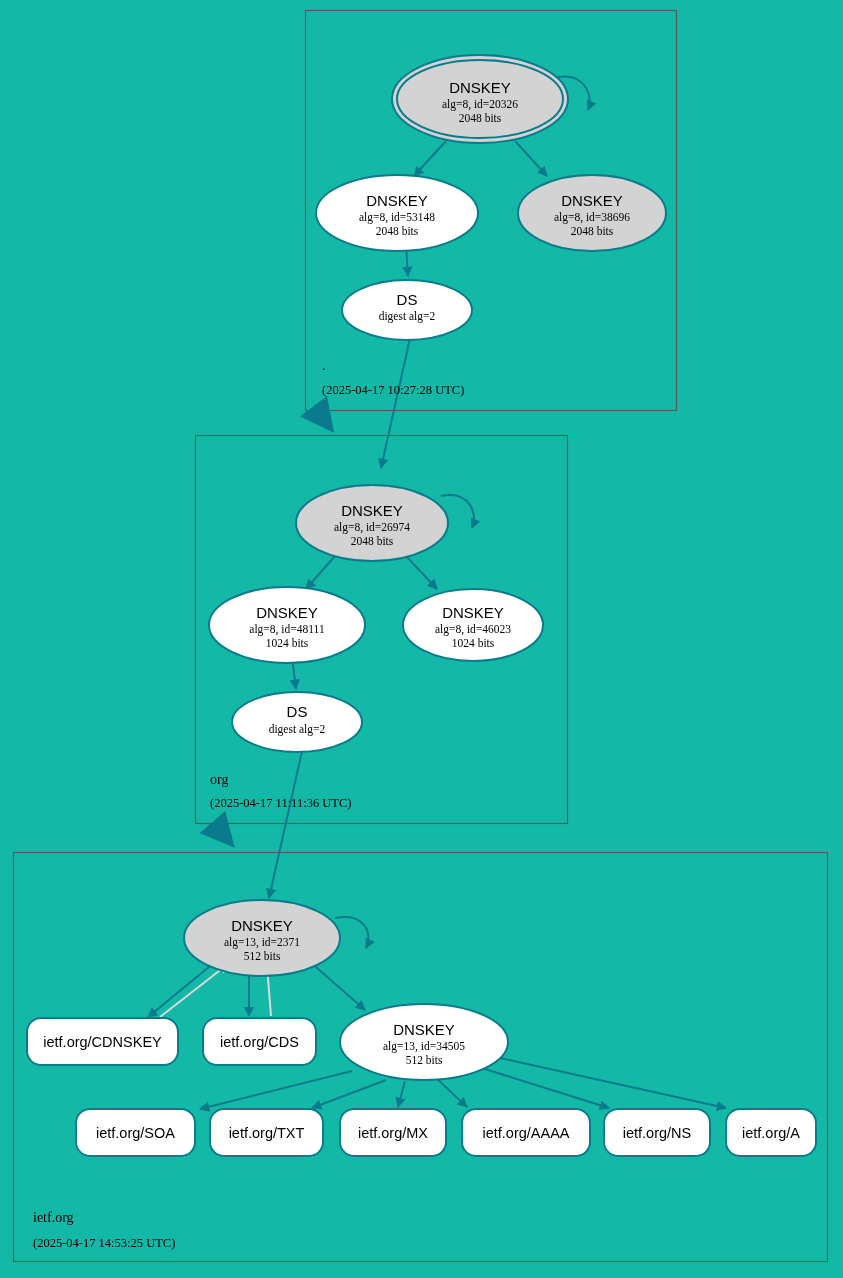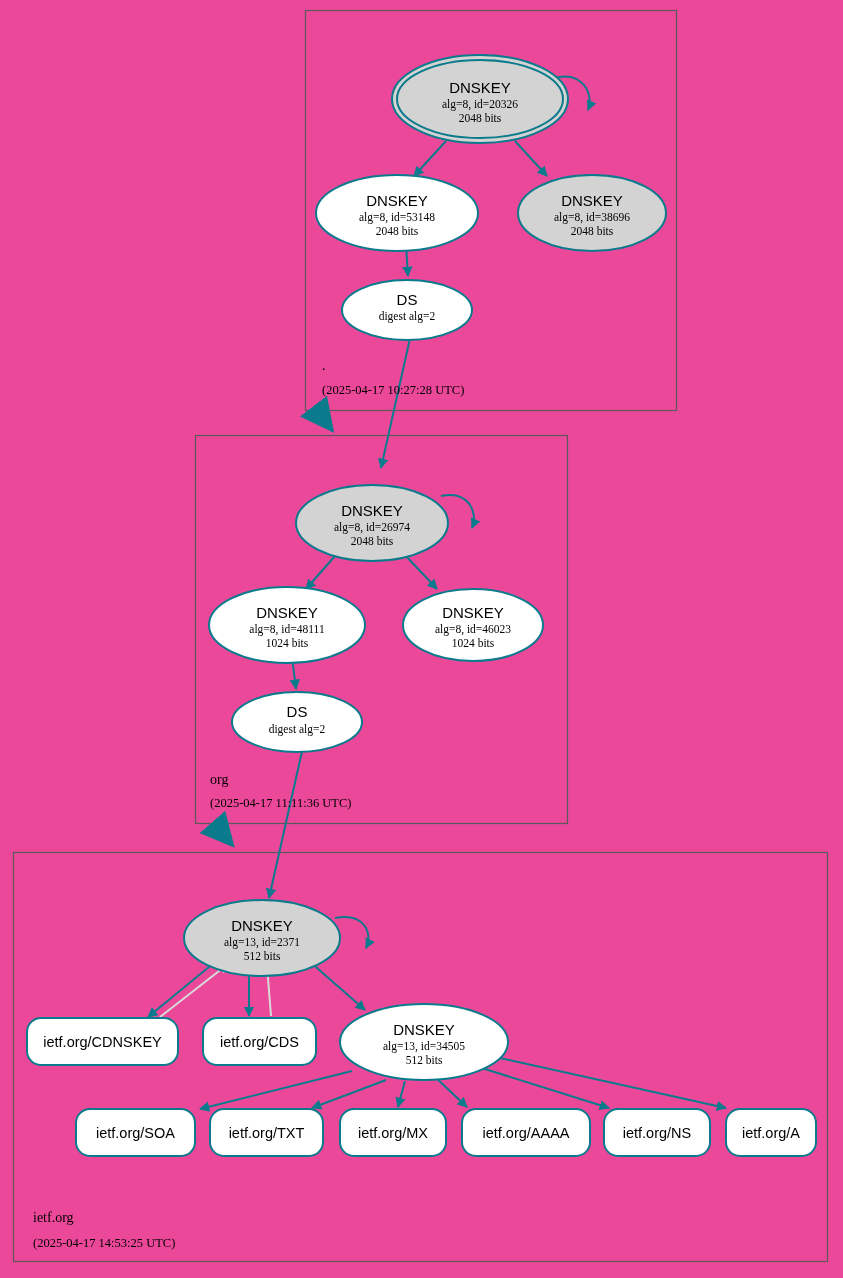--- a/index.html
+++ b/index.html
@@ -9,21 +9,21 @@
     background: #ffffff;
   }
   body {
     font-family: "Liberation Sans", sans-serif;
   }
   #canvas {
     position: relative;
     width: 843px;
     height: 1278px;
     overflow: hidden;
-    background: #ec4899;
+    background: #14b8a6;
   }
   #graph-svg {
     position: absolute;
     left: 0;
     top: 0;
     width: 843px;
     height: 1278px;
   }
   .zone-box {
     fill: none;

